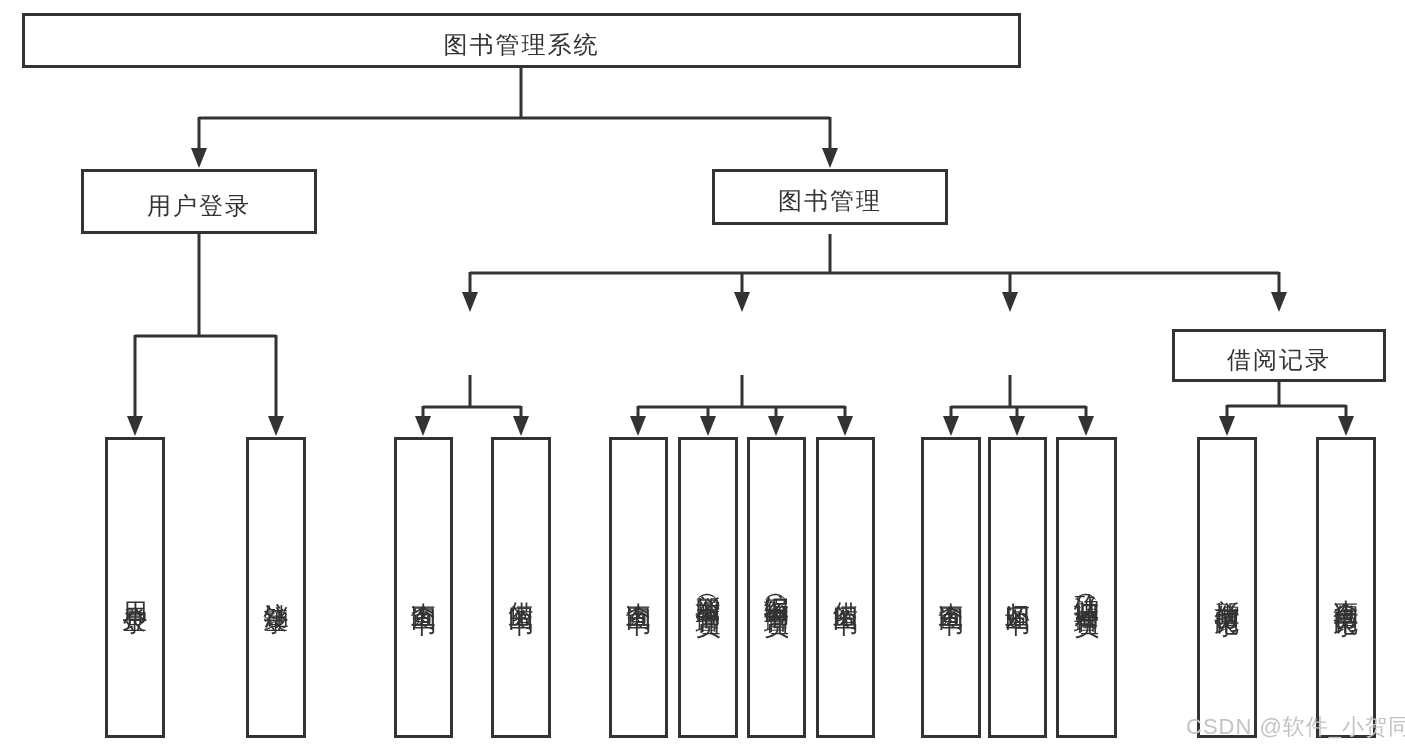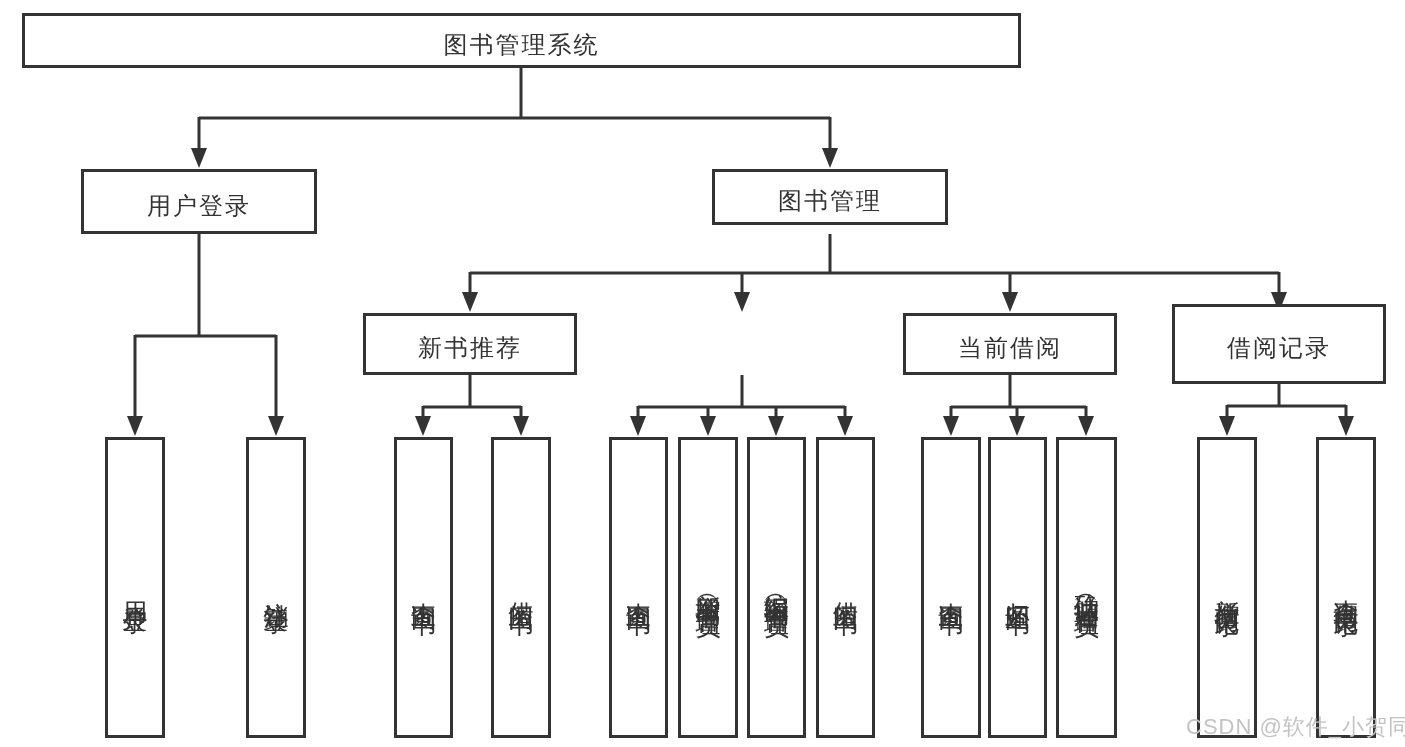--- a/index.html
+++ b/index.html
@@ -89,27 +89,21 @@
     <span>图书管理系统</span>
   </div>
 
   <div class="box h" style="left:81px;top:169px;width:236px;height:65px">
     <span>用户登录</span>
   </div>
   <div class="box h" style="left:712px;top:169px;width:236px;height:56px">
     <span>图书管理</span>
   </div>
 
-  <div class="box h" style="left:363px;top:313px;width:214px;height:62px">
-    <span>新书推荐</span>
-  </div>
-  <div class="box h" style="left:903px;top:313px;width:214px;height:62px">
-    <span>当前借阅</span>
-  </div>
-  <div class="box h" style="left:1172px;top:304px;width:214px;height:80px">
+  <div class="box h" style="left:1172px;top:329px;width:214px;height:53px">
     <span>借阅记录</span>
   </div>
 
   <div class="box v" style="left:105px;top:437px;width:60px;height:301px">
     <span>用户登录</span>
   </div>
   <div class="box v" style="left:246px;top:437px;width:60px;height:301px">
     <span>注销登录</span>
   </div>
 

